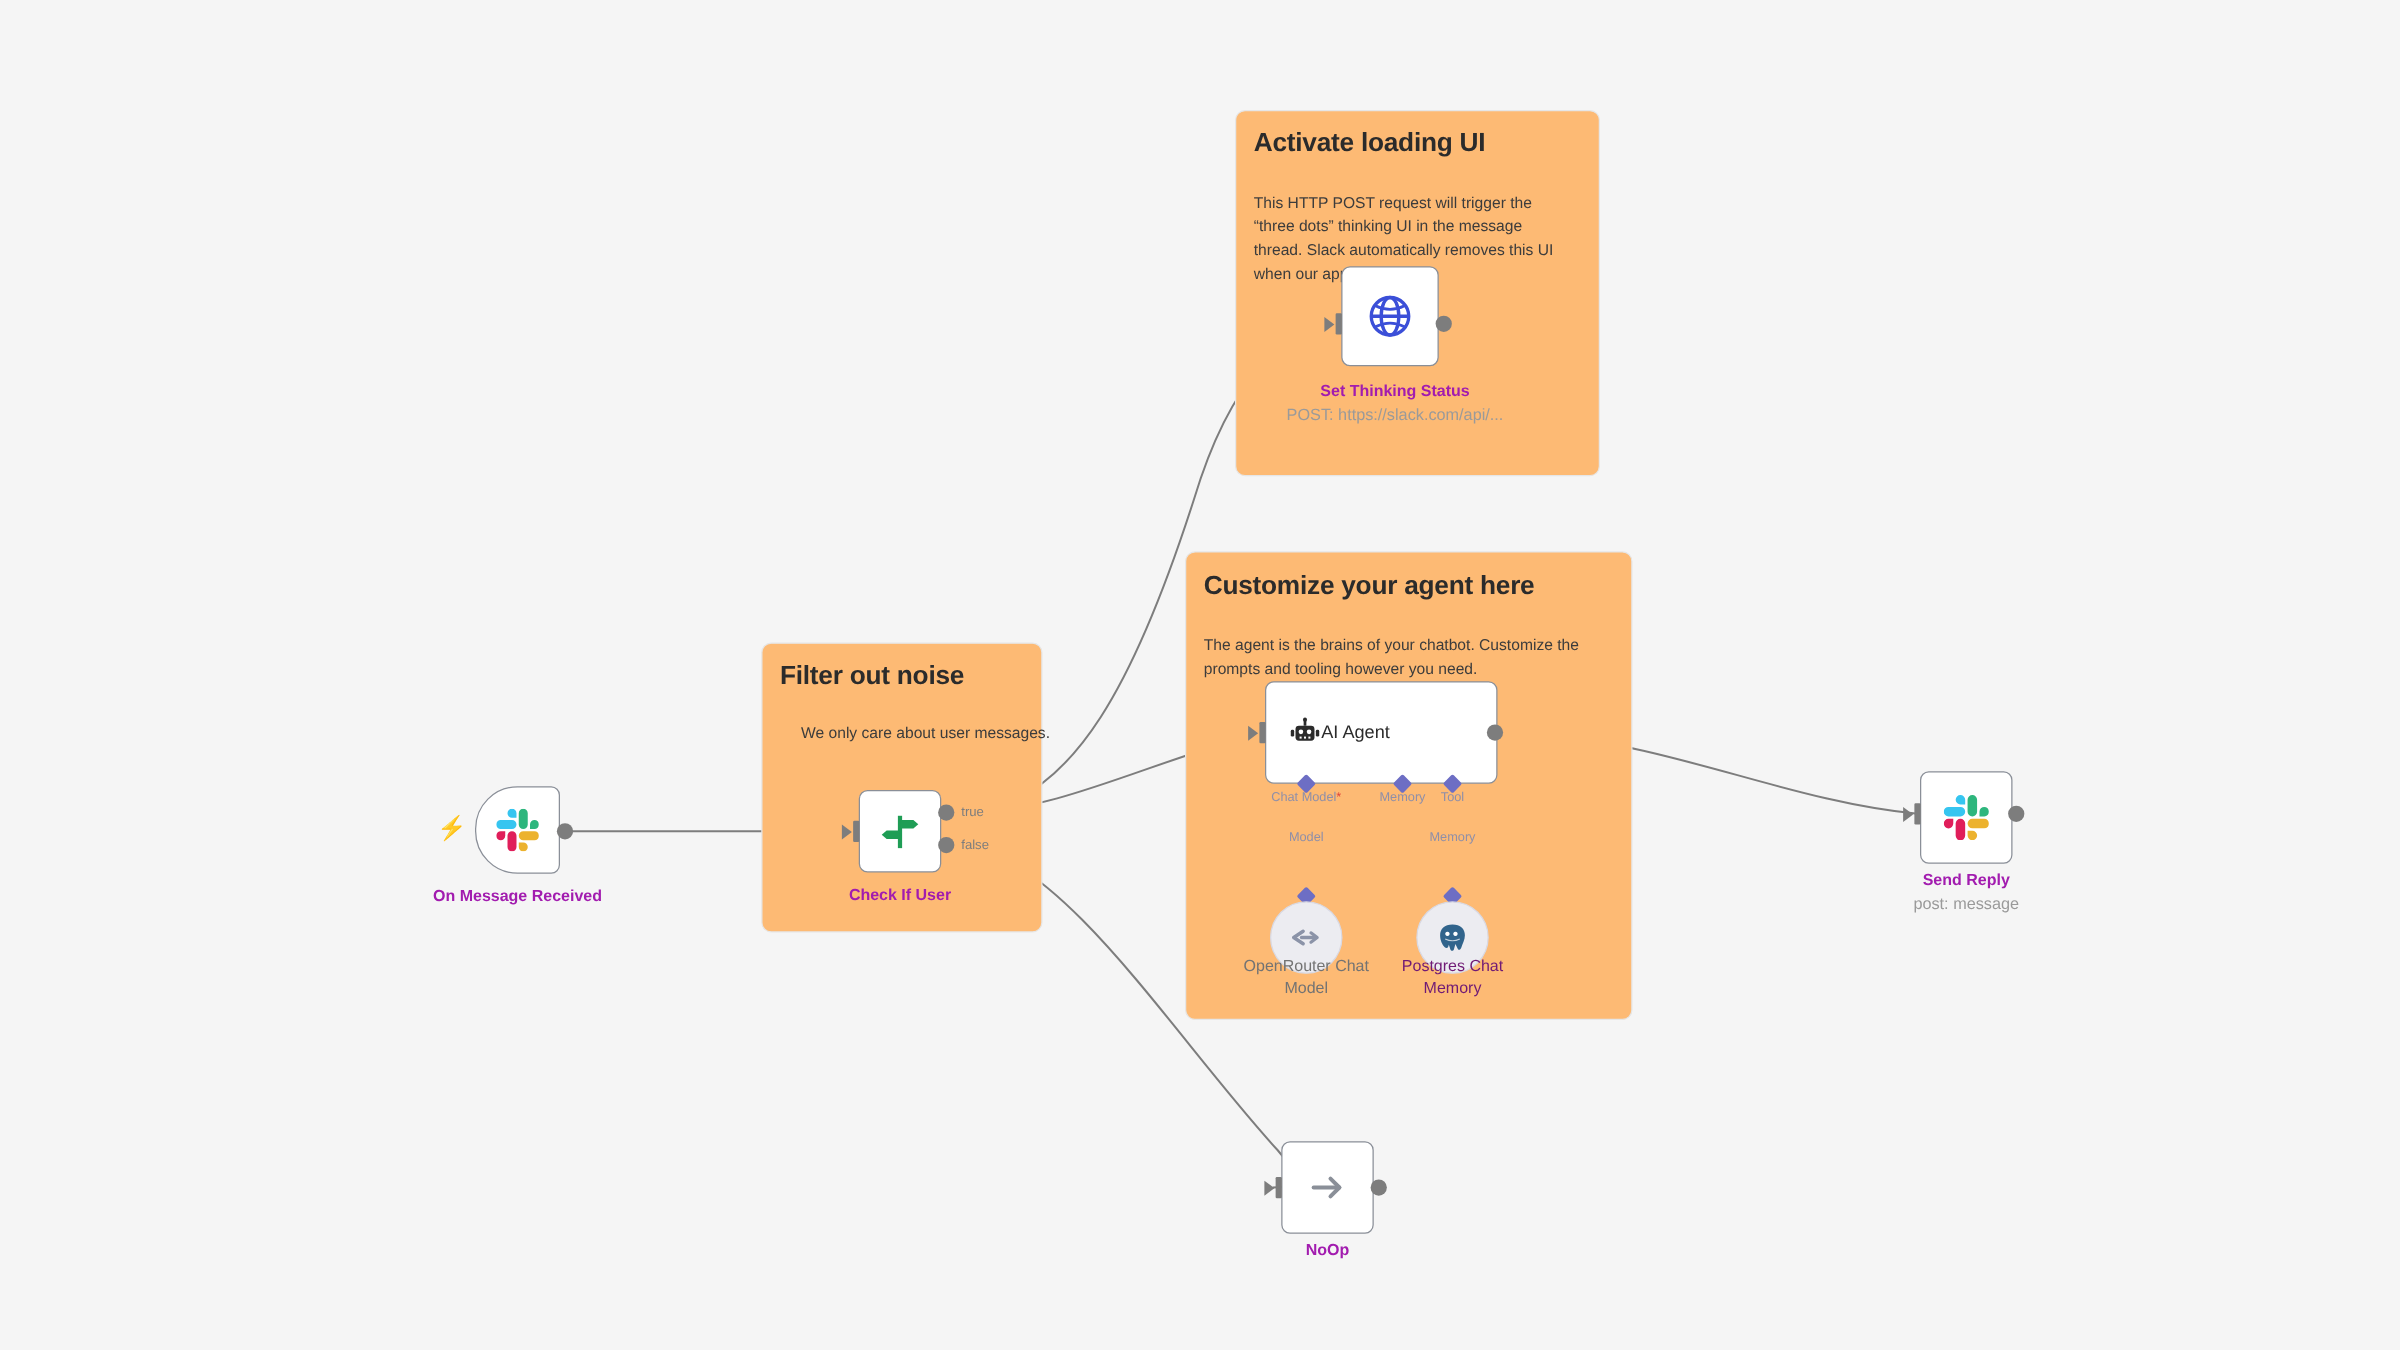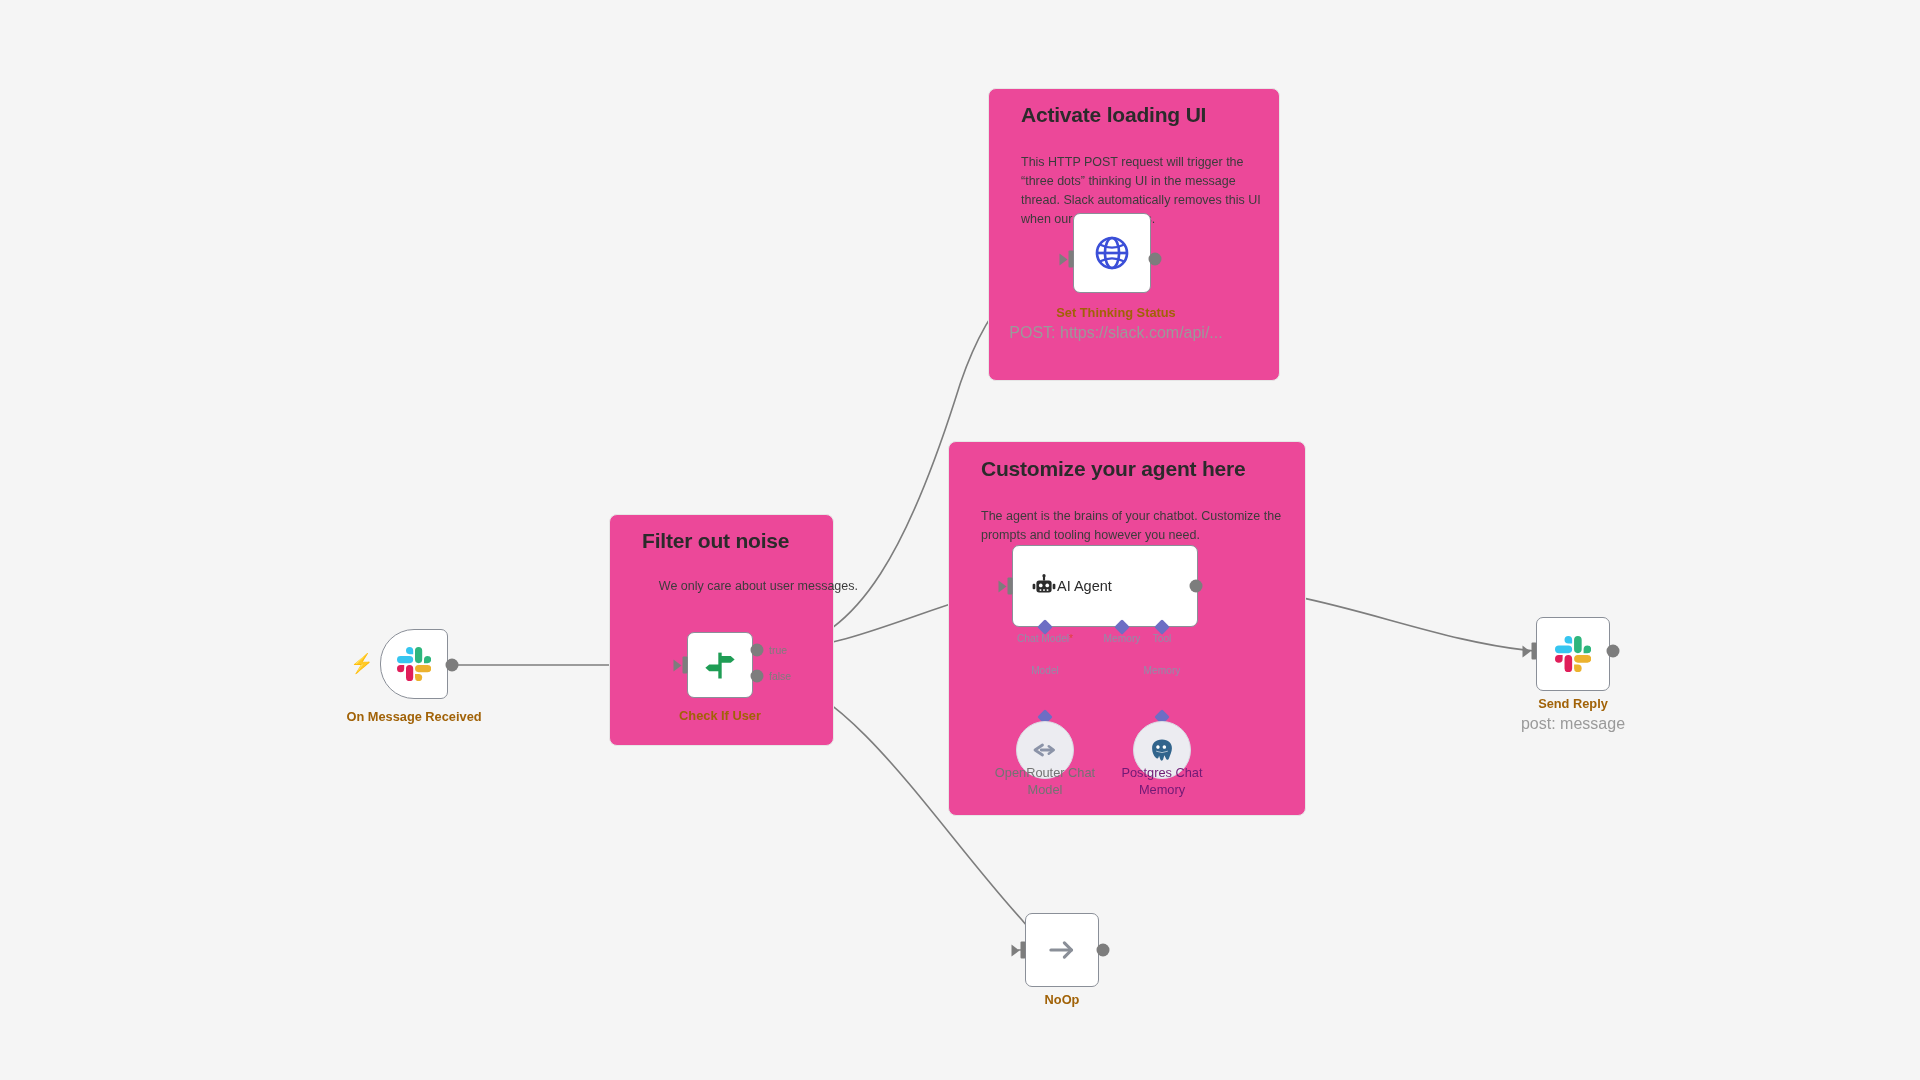--- a/index.html
+++ b/index.html
@@ -14,25 +14,24 @@
   }
   #canvas {
     position: relative;
     width: 1920px;
     height: 1080px;
     background: #f5f5f5;
   }
   
   .note {
     position: absolute;
-    background: #ec4899;
+    background: #fdba74;
     border: 1px solid #e6e6e6;
     border-radius: 8px;
     box-sizing: border-box;
-    padding-left: 18px;
   }
   .note-title {
     font-size: 21px;
     font-weight: bold;
     color: #2b2b2b;
     letter-spacing: -0.2px;
     margin: 0;
   }
   .note-body {
     font-size: 12.5px;
@@ -67,28 +66,28 @@
   }
   .node.agent {
     justify-content: flex-start;
     padding-left: 18px;
   }
   .node-label {
     position: absolute;
     text-align: center;
     font-size: 12.8px;
     font-weight: bold;
-    color: #a16207;
+    color: #a21caf;
     white-space: nowrap;
     transform: translateX(-50%);
   }
   .node-sublabel {
     position: absolute;
     text-align: center;
-    font-size: 16px;
+    font-size: 13px;
     color: #9a9a9a;
     white-space: nowrap;
     transform: translateX(-50%);
   }
   .agent-title {
     font-size: 14.5px;
     color: #2b2b2b;
   }
   
   .port-out {

